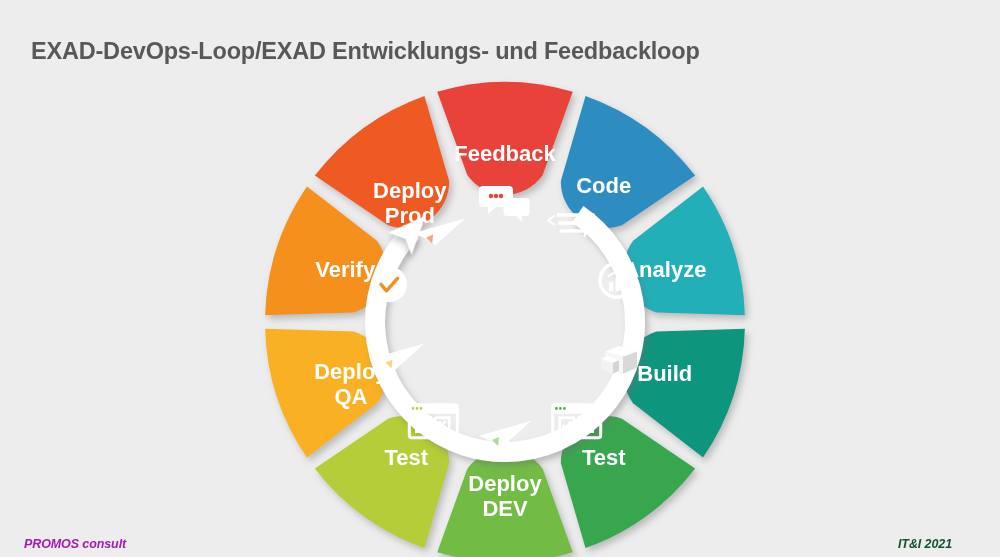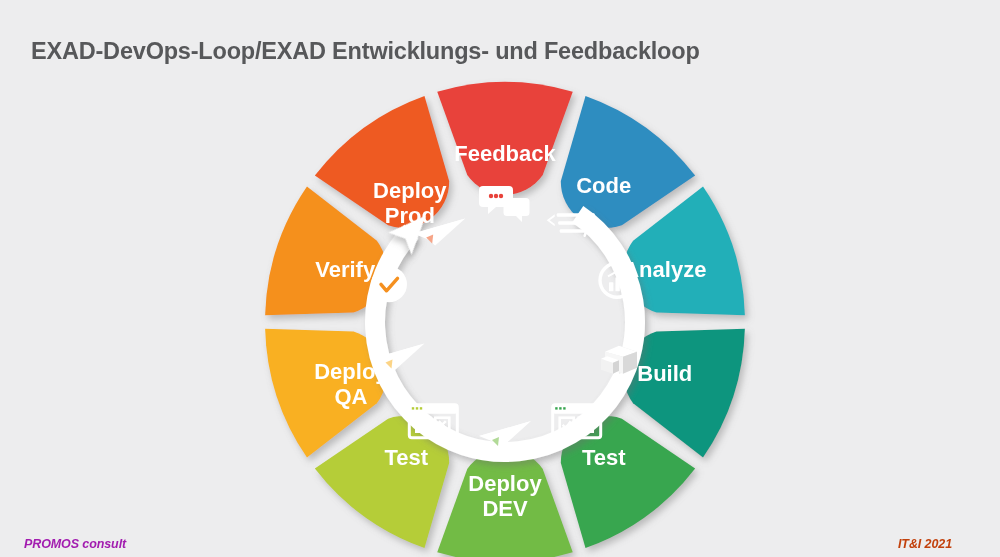--- a/index.html
+++ b/index.html
@@ -41,21 +41,21 @@
     color: #a21caf;
     letter-spacing: -0.1px;
   }
   #footer-right {
     position: absolute;
     right: 24px;
     top: 525px;
     font-size: 12.5px;
     font-style: italic;
     font-weight: bold;
-    color: #c2410c;
+    color: #14532d;
     letter-spacing: -0.1px;
   }
   #wheel {
     position: absolute;
     left: 232px;
     top: 62px;
     width: 546px;
     height: 496px;
   }
   .seg-label {

